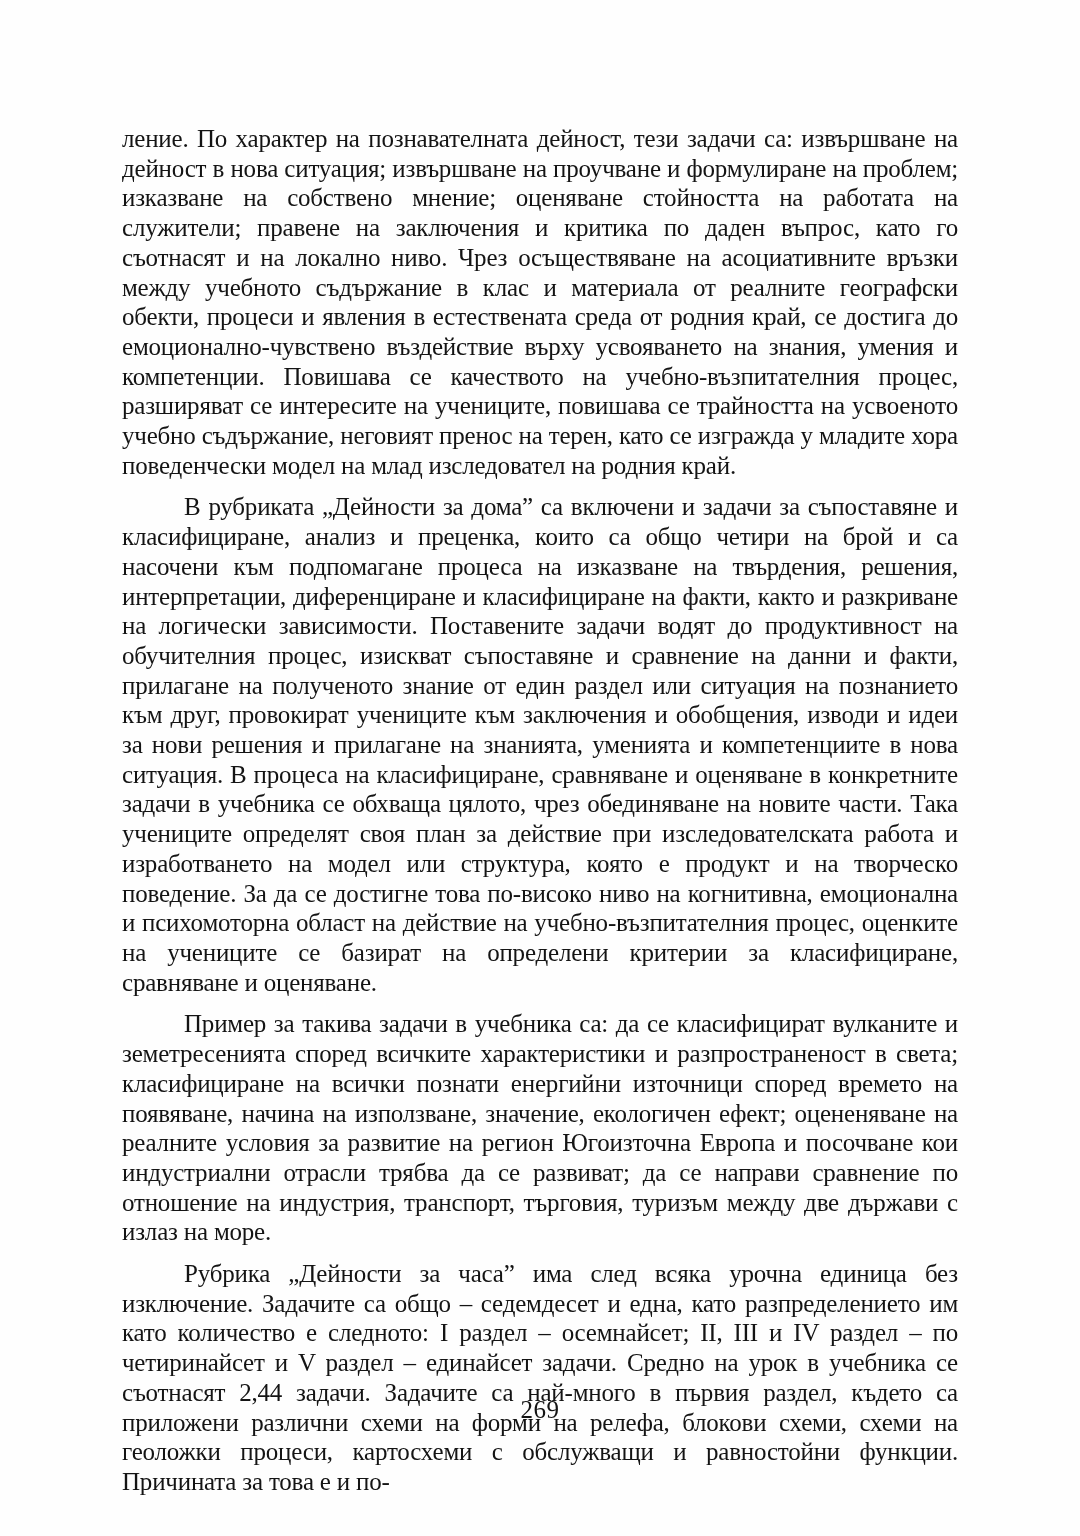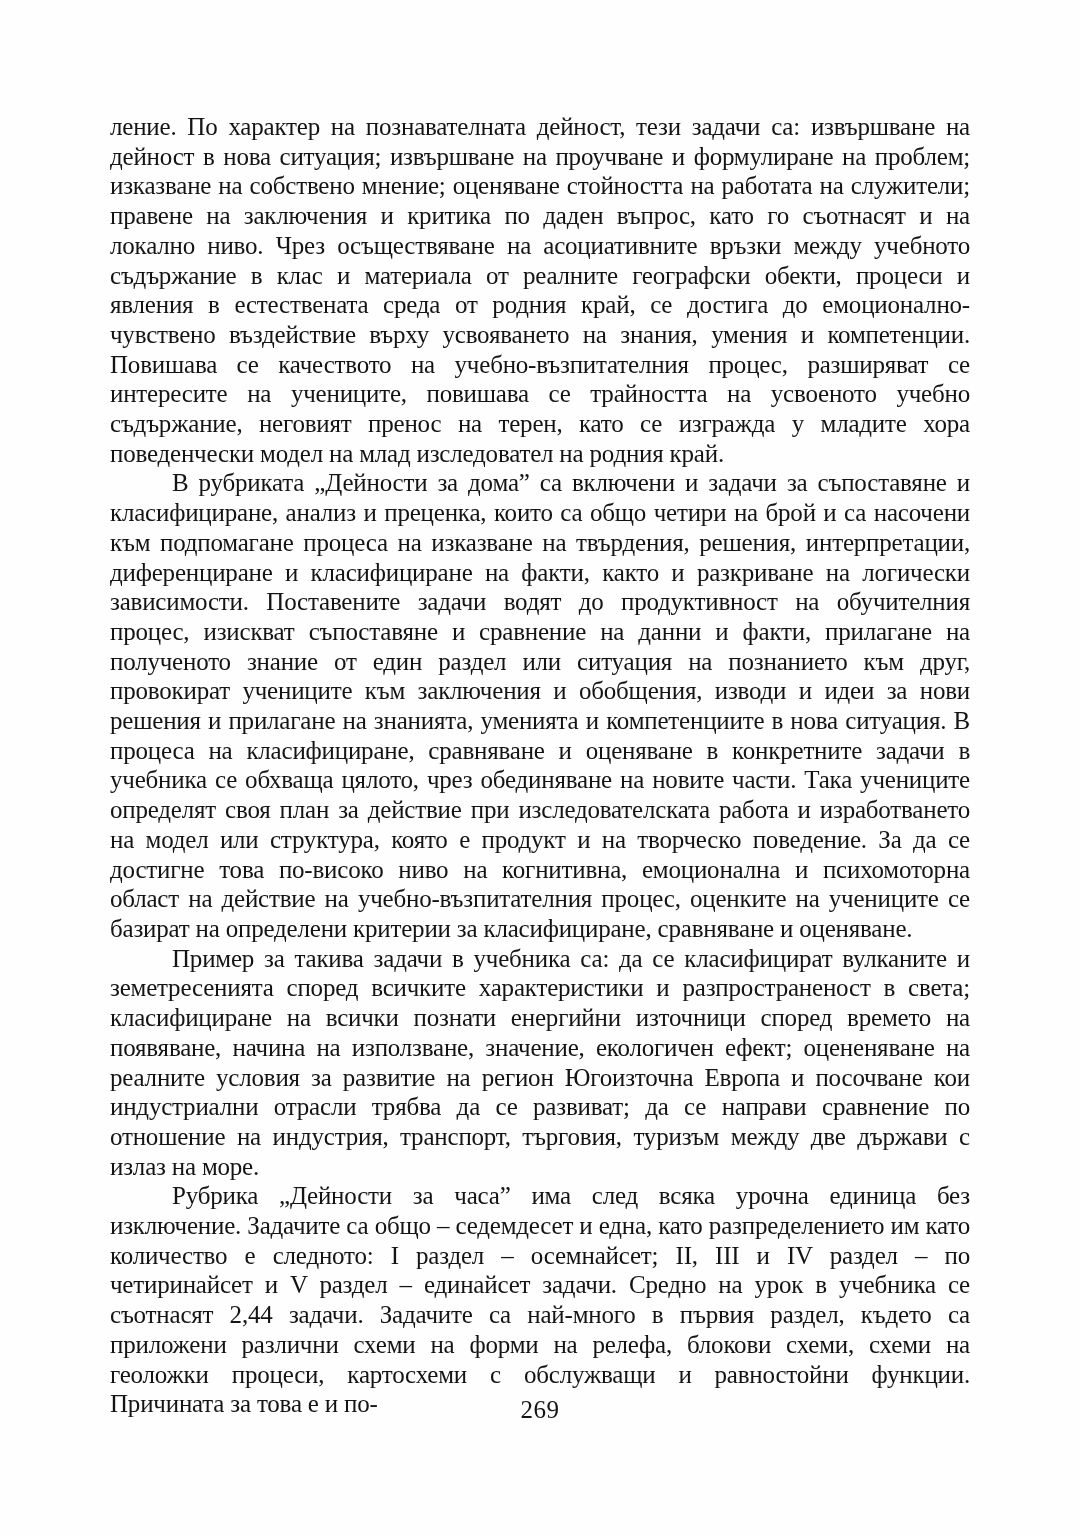--- a/index.html
+++ b/index.html
@@ -20,21 +20,21 @@
     position: absolute;
     left: 110px;
     top: 112px;
     width: 860px;
     font-size: 25px;
     line-height: 29.7px;
     letter-spacing: -0.2px;
     text-align: justify;
   }
   .text-block p {
-    margin: 0;
+    margin: 12px;
     padding: 0;
   }
   .text-block p.indented {
     text-indent: 62px;
     font-family: Liberation Serif, serif;
   }
   .page-number {
     position: absolute;
     top: 1396px;
     left: 0;

